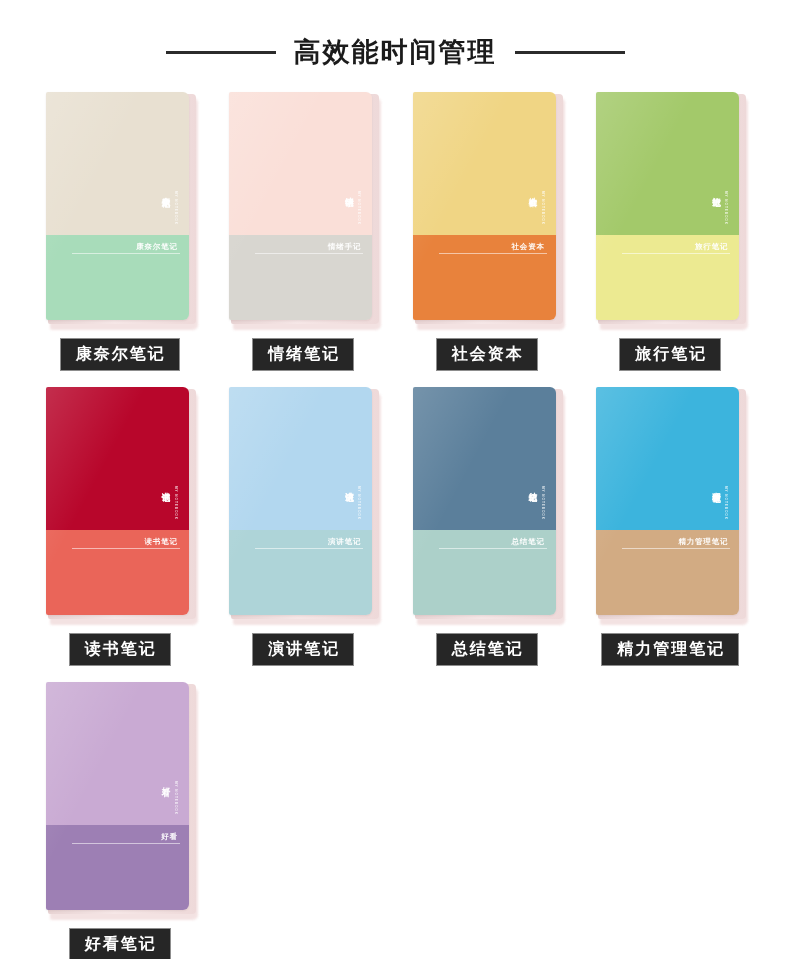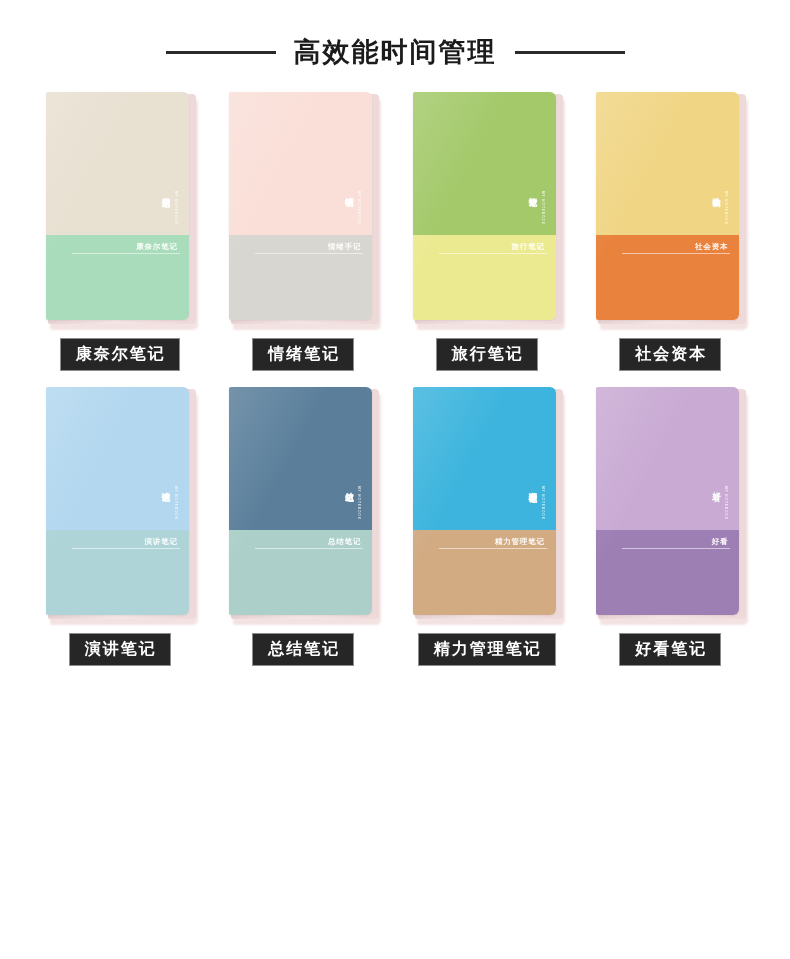--- a/index.html
+++ b/index.html
@@ -229,20 +229,41 @@
           </div>
         </div>
       </div>
       <div class="caption">情绪笔记</div>
     </div>
     <div class="cell">
       <div class="book-wrap">
         <div class="book-shadow"></div>
         <div class="pages"></div>
         <div class="cover">
+          <div class="cover-top" style="background: rgb(240, 213, 132);">
+            <div class="vtitle">
+              <span class="cn">社会资本</span>
+              <span class="en">MY NOTEBOOK</span>
+            </div>
+          </div>
+          <div class="cover-bottom" style="background: rgb(232, 130, 60);">
+            <div class="band">
+              <span class="band-text">社会资本</span>
+              <div class="band-rule"></div>
+            </div>
+          </div>
+        </div>
+      </div>
+      <div class="caption">社会资本</div>
+    </div>
+    <div class="cell">
+      <div class="book-wrap">
+        <div class="book-shadow"></div>
+        <div class="pages"></div>
+        <div class="cover">
           <div class="cover-top" style="background: rgb(163, 201, 106);">
             <div class="vtitle">
               <span class="cn">旅行笔记</span>
               <span class="en">MY NOTEBOOK</span>
             </div>
           </div>
           <div class="cover-bottom" style="background: rgb(236, 234, 145);">
             <div class="band">
               <span class="band-text">旅行笔记</span>
               <div class="band-rule"></div>
@@ -250,35 +271,35 @@
           </div>
         </div>
       </div>
       <div class="caption">旅行笔记</div>
     </div>
     <div class="cell">
       <div class="book-wrap">
         <div class="book-shadow"></div>
         <div class="pages"></div>
         <div class="cover">
-          <div class="cover-top" style="background: rgb(240, 213, 132);">
-            <div class="vtitle">
-              <span class="cn">社会资本</span>
-              <span class="en">MY NOTEBOOK</span>
-            </div>
-          </div>
-          <div class="cover-bottom" style="background: rgb(232, 130, 60);">
-            <div class="band">
-              <span class="band-text">社会资本</span>
-              <div class="band-rule"></div>
-            </div>
-          </div>
-        </div>
-      </div>
-      <div class="caption">社会资本</div>
+          <div class="cover-top" style="background: rgb(184, 6, 43);">
+            <div class="vtitle">
+              <span class="cn">读书笔记</span>
+              <span class="en">MY NOTEBOOK</span>
+            </div>
+          </div>
+          <div class="cover-bottom" style="background: rgb(234, 101, 89);">
+            <div class="band">
+              <span class="band-text">读书笔记</span>
+              <div class="band-rule"></div>
+            </div>
+          </div>
+        </div>
+      </div>
+      <div class="caption">读书笔记</div>
     </div>
     <div class="cell">
       <div class="book-wrap">
         <div class="book-shadow"></div>
         <div class="pages"></div>
         <div class="cover">
           <div class="cover-top" style="background: rgb(178, 215, 239);">
             <div class="vtitle">
               <span class="cn">演讲笔记</span>
               <span class="en">MY NOTEBOOK</span>

